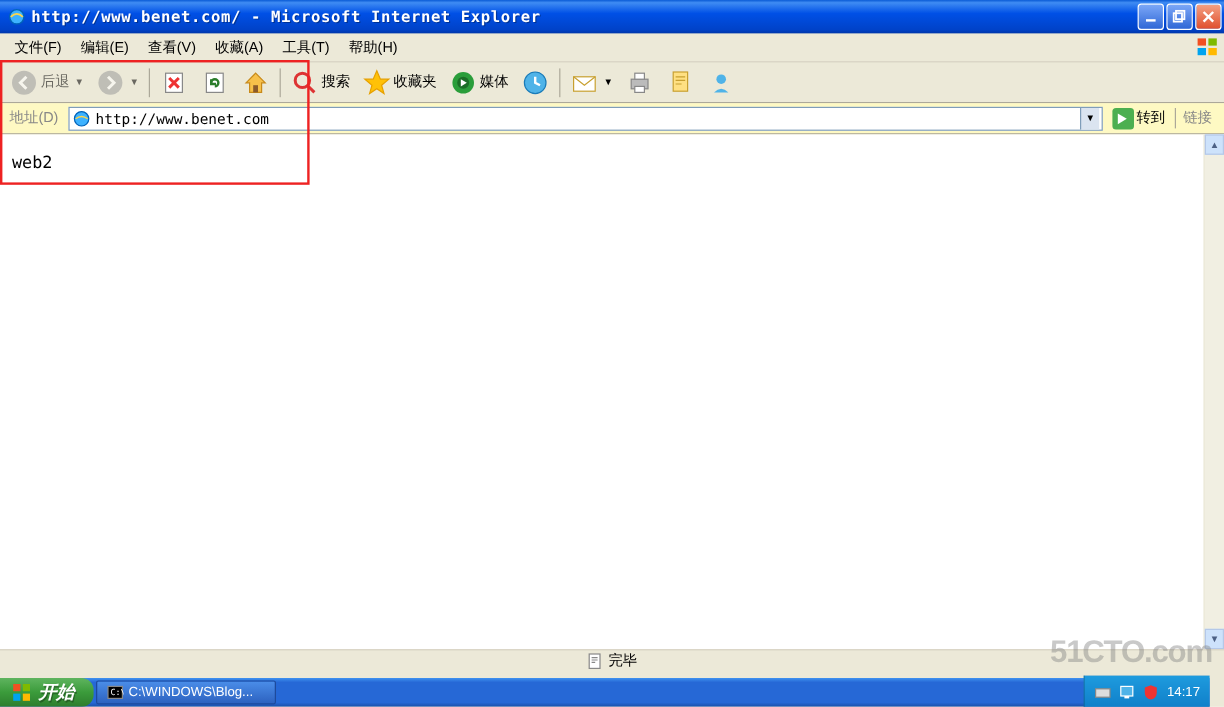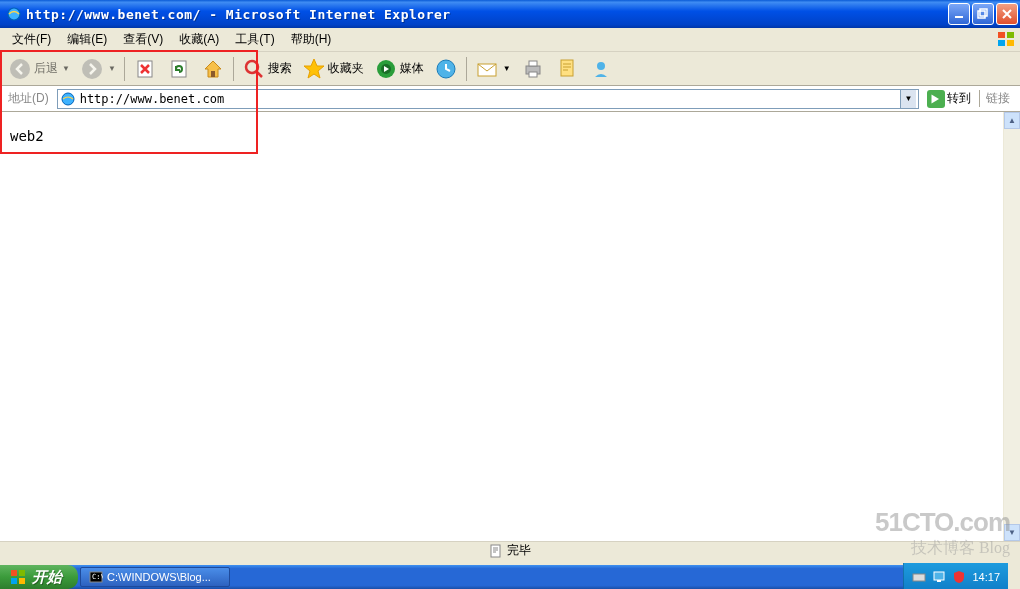--- a/index.html
+++ b/index.html
@@ -23,21 +23,21 @@
 
 .toolbar { height: 34px; background: #ece9d8; display: flex; align-items: center; padding: 0 4px; border-bottom: 1px solid #aca899; gap: 2px; }
 .tb-btn { display: flex; align-items: center; gap: 2px; padding: 2px 4px; border-radius: 3px; cursor: default; }
 .tb-btn.disabled { opacity: 0.55; }
 .tb-icon { width: 24px; height: 24px; display: flex; align-items: center; justify-content: center; }
 .tb-sep { width: 1px; height: 24px; background: #aca899; margin: 0 2px; }
 .tb-label { font-size: 12px; color: #000; }
 .tb-drop { font-size: 8px; color: #000; margin-left: 2px; }
 
 
-.addressbar { height: 26px; background: #ffffff; display: flex; align-items: center; padding: 0 4px; border-bottom: 1px solid #aca899; gap: 4px; }
+.addressbar { height: 26px; background: #fef9c3; display: flex; align-items: center; padding: 0 4px; border-bottom: 1px solid #aca899; gap: 4px; }
 .addr-label { color: #888; padding: 0 4px; }
 .addr-input-wrap { flex: 1; height: 20px; background: #fff; border: 1px solid #7f9db9; display: flex; align-items: center; padding: 0 2px; }
 .addr-input-wrap .ie-small { width: 16px; height: 16px; margin-right: 4px; }
 .addr-input { flex: 1; border: none; outline: none; font-family: "SimSun", monospace; font-size: 12px; }
 .addr-drop { width: 16px; height: 18px; background: #dbe4f0; border-left: 1px solid #7f9db9; display: flex; align-items: center; justify-content: center; font-size: 8px; }
 .go-btn { display: flex; align-items: center; gap: 2px; padding: 0 4px; }
 .go-icon { width: 18px; height: 18px; background: #4caf50; border-radius: 3px; display: flex; align-items: center; justify-content: center; color: #fff; }
 .links-label { color: #888; padding: 0 6px; border-left: 1px solid #aca899; }
 
 
@@ -327,14 +327,13 @@
         <svg viewBox="0 0 14 14">
           <path d="M7 1 L12 3 L12 7 Q12 12 7 13 Q2 12 2 7 L2 3 Z" fill="#e33"></path>
         </svg>
       </span>
     <span>14:17</span>
   </div>
 </div>
 
 <div class="watermark">
   <div class="w1">51CTO.com</div>
-  <div class="w2">技术博客  Blog</div>
 </div>
 
 </body></html>

